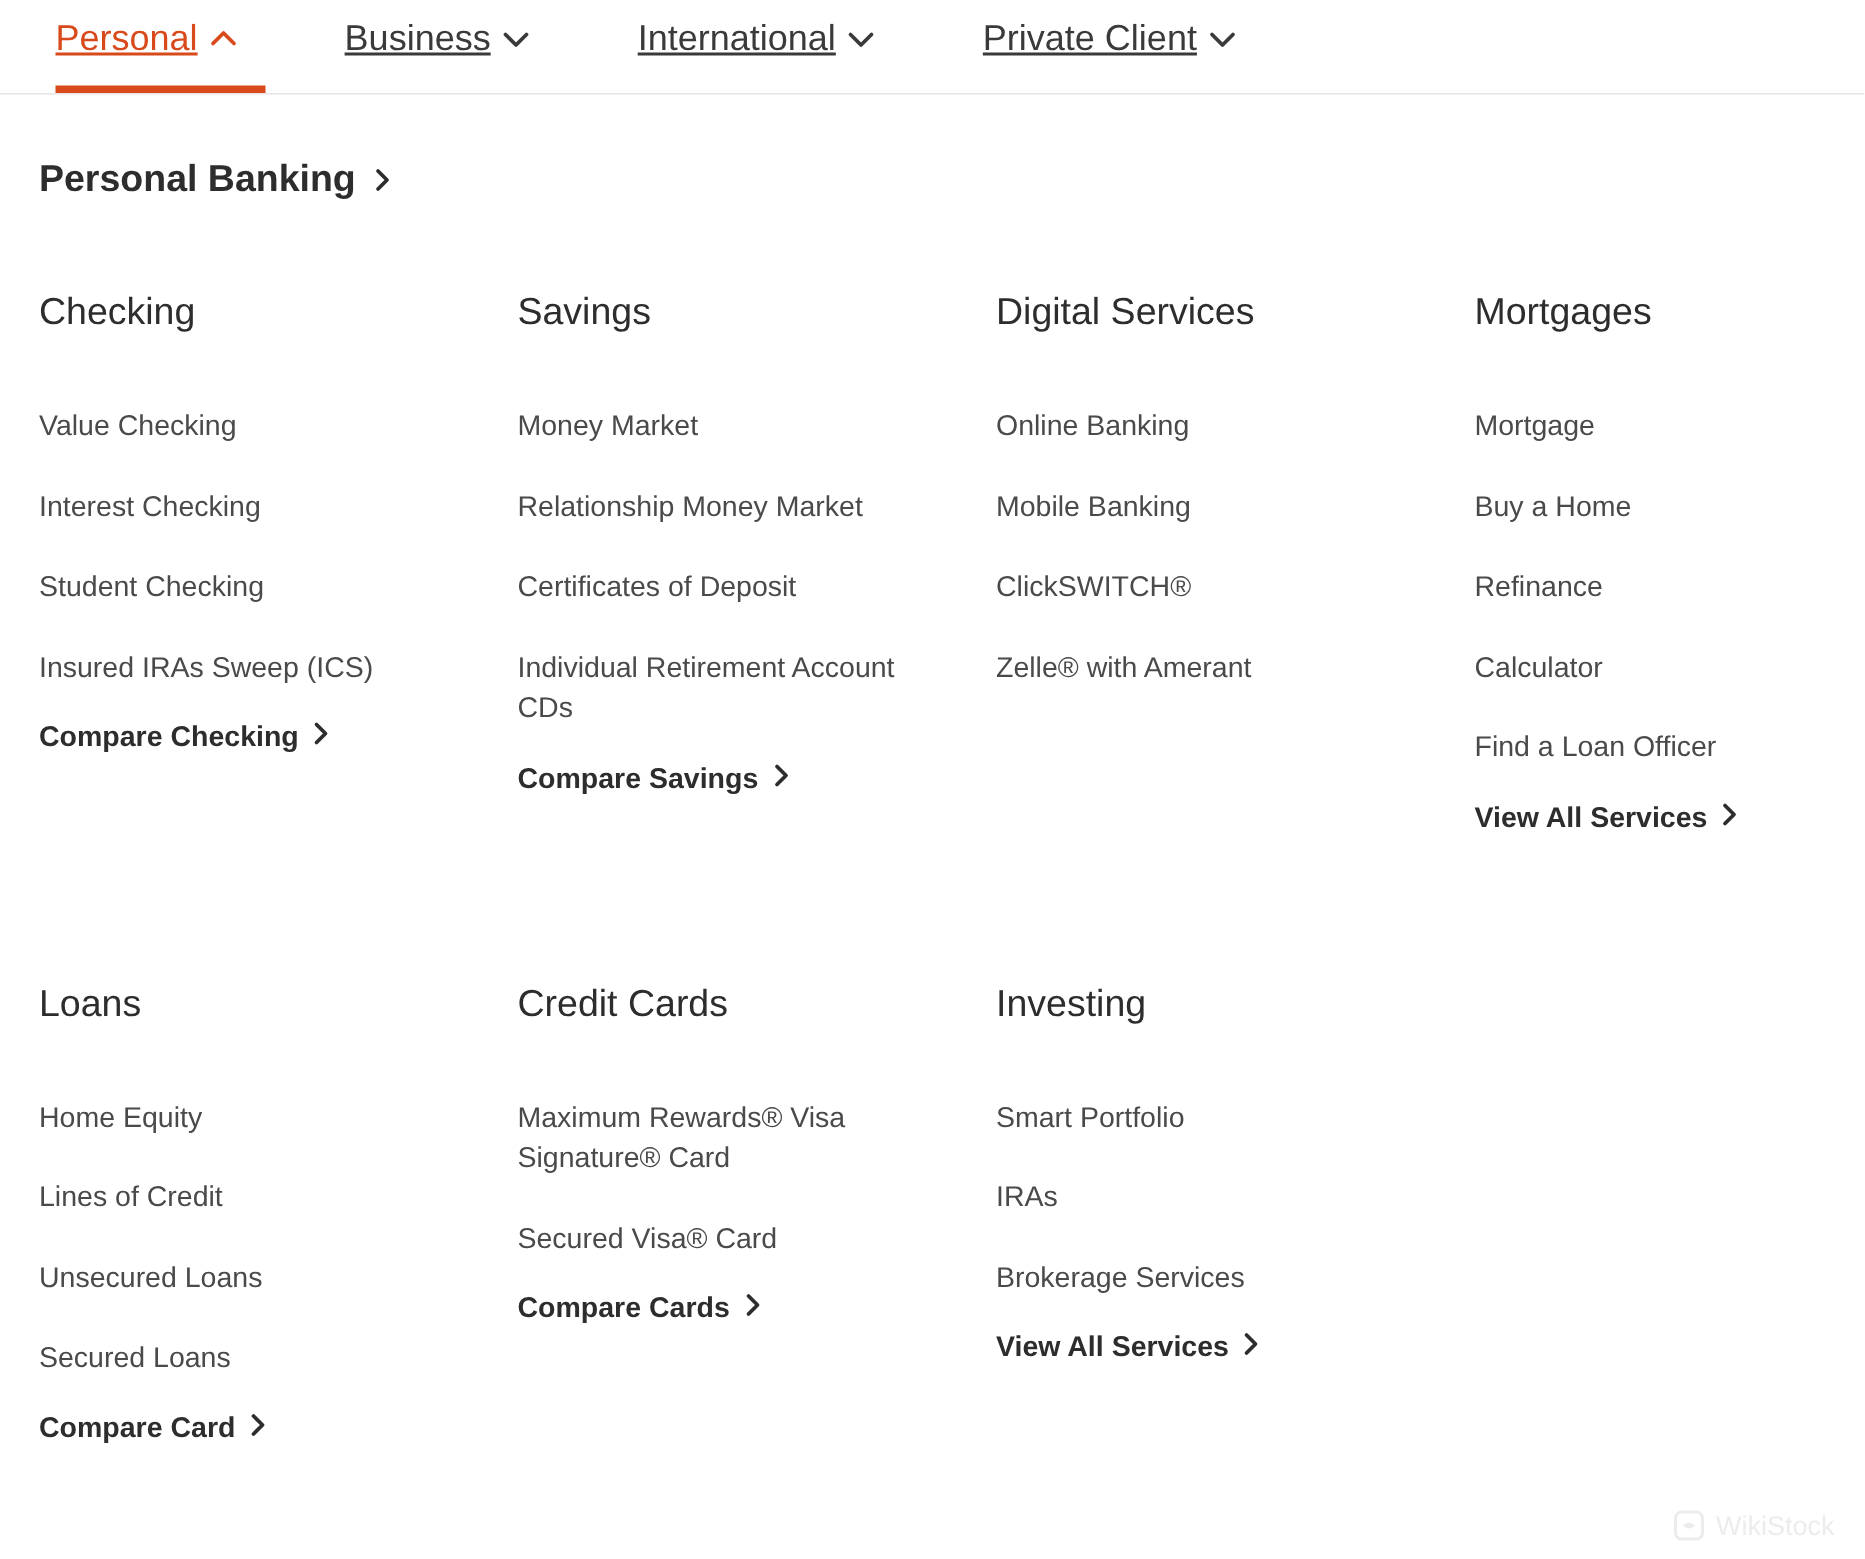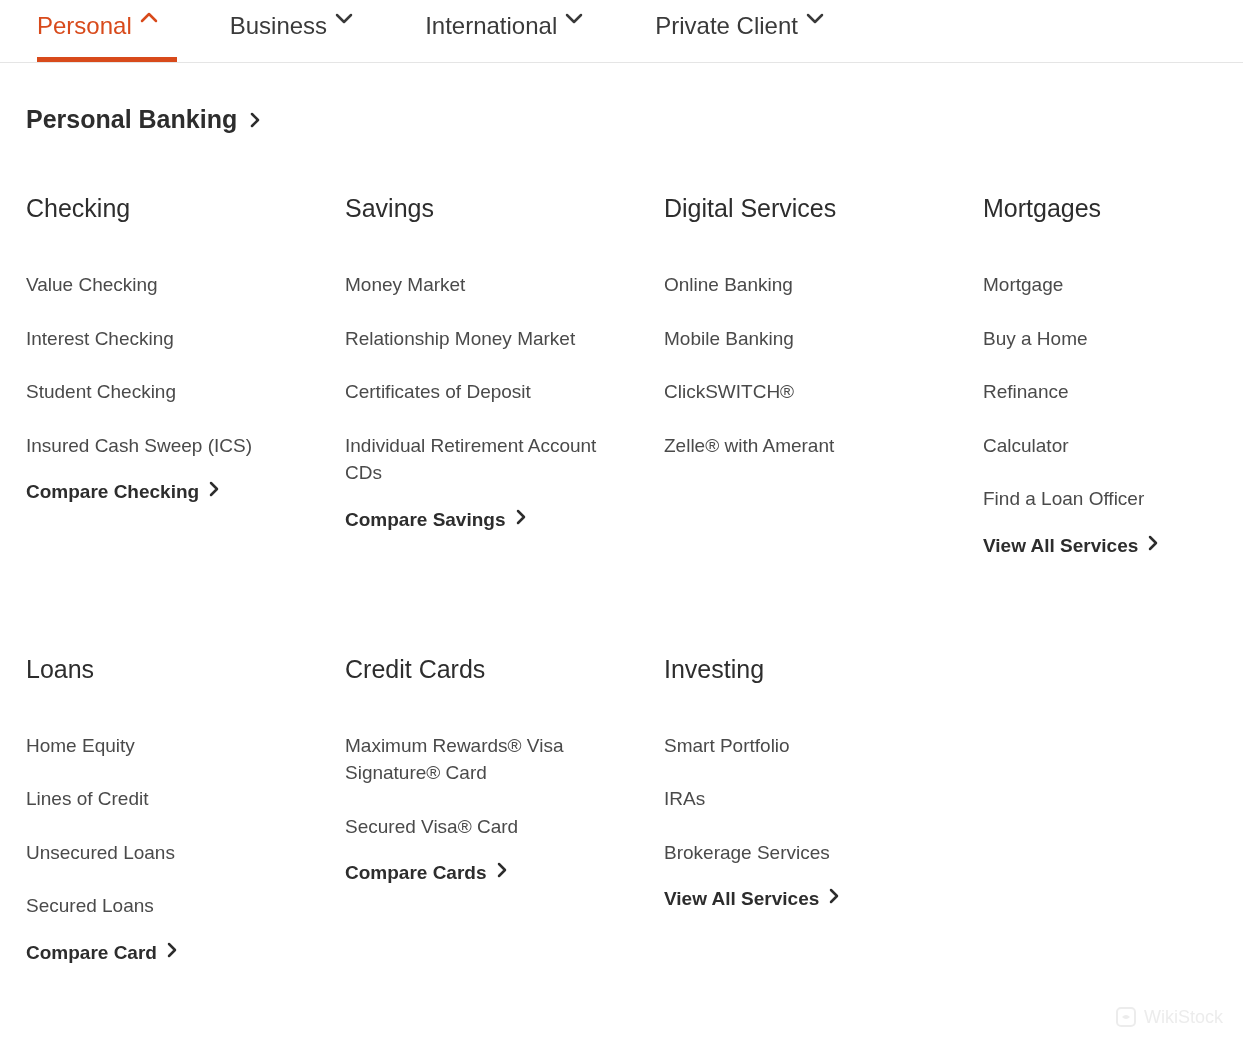--- a/index.html
+++ b/index.html
@@ -14,27 +14,28 @@
       color: #3a3a3a;
     }
     .nav-tabs {
       display: flex;
       gap: 72px;
       padding: 12px 37px 0 37px;
       border-bottom: 1px solid #e5e5e5;
     }
     .nav-tab {
       display: flex;
-      align-items: flex-start;
+      align-items: center;
       gap: 8px;
       font-size: 24px;
       color: #3a3a3a;
       padding-bottom: 22px;
       cursor: pointer;
       position: relative;
+      text-decoration: underline;
     }
     .nav-tab.active {
       color: #d84a1b;
     }
     .nav-tab.active::after {
       content: '';
       position: absolute;
       bottom: 0;
       left: 0;
       right: 0;
@@ -163,21 +164,21 @@
     </span>
   </div>
 
   <div class="columns">
 
     <div class="column">
       <div class="column-heading">Checking</div>
       <a class="column-link">Value Checking</a>
       <a class="column-link">Interest Checking</a>
       <a class="column-link">Student Checking</a>
-      <a class="column-link">Insured Cash Sweep (ICS)</a>
+      <a class="column-link">Insured IRAs Sweep (ICS)</a>
       <div class="column-action">
         <span>Compare Checking</span>
         <span class="chevron-right-icon">
           <svg width="10" height="16" viewBox="0 0 10 16">
               <path d="M2 2 L8 8 L2 14" stroke="#2d2d2d" stroke-width="2.5" fill="none" stroke-linecap="round" stroke-linejoin="round"></path>
             </svg>
         </span>
       </div>
     </div>
 

